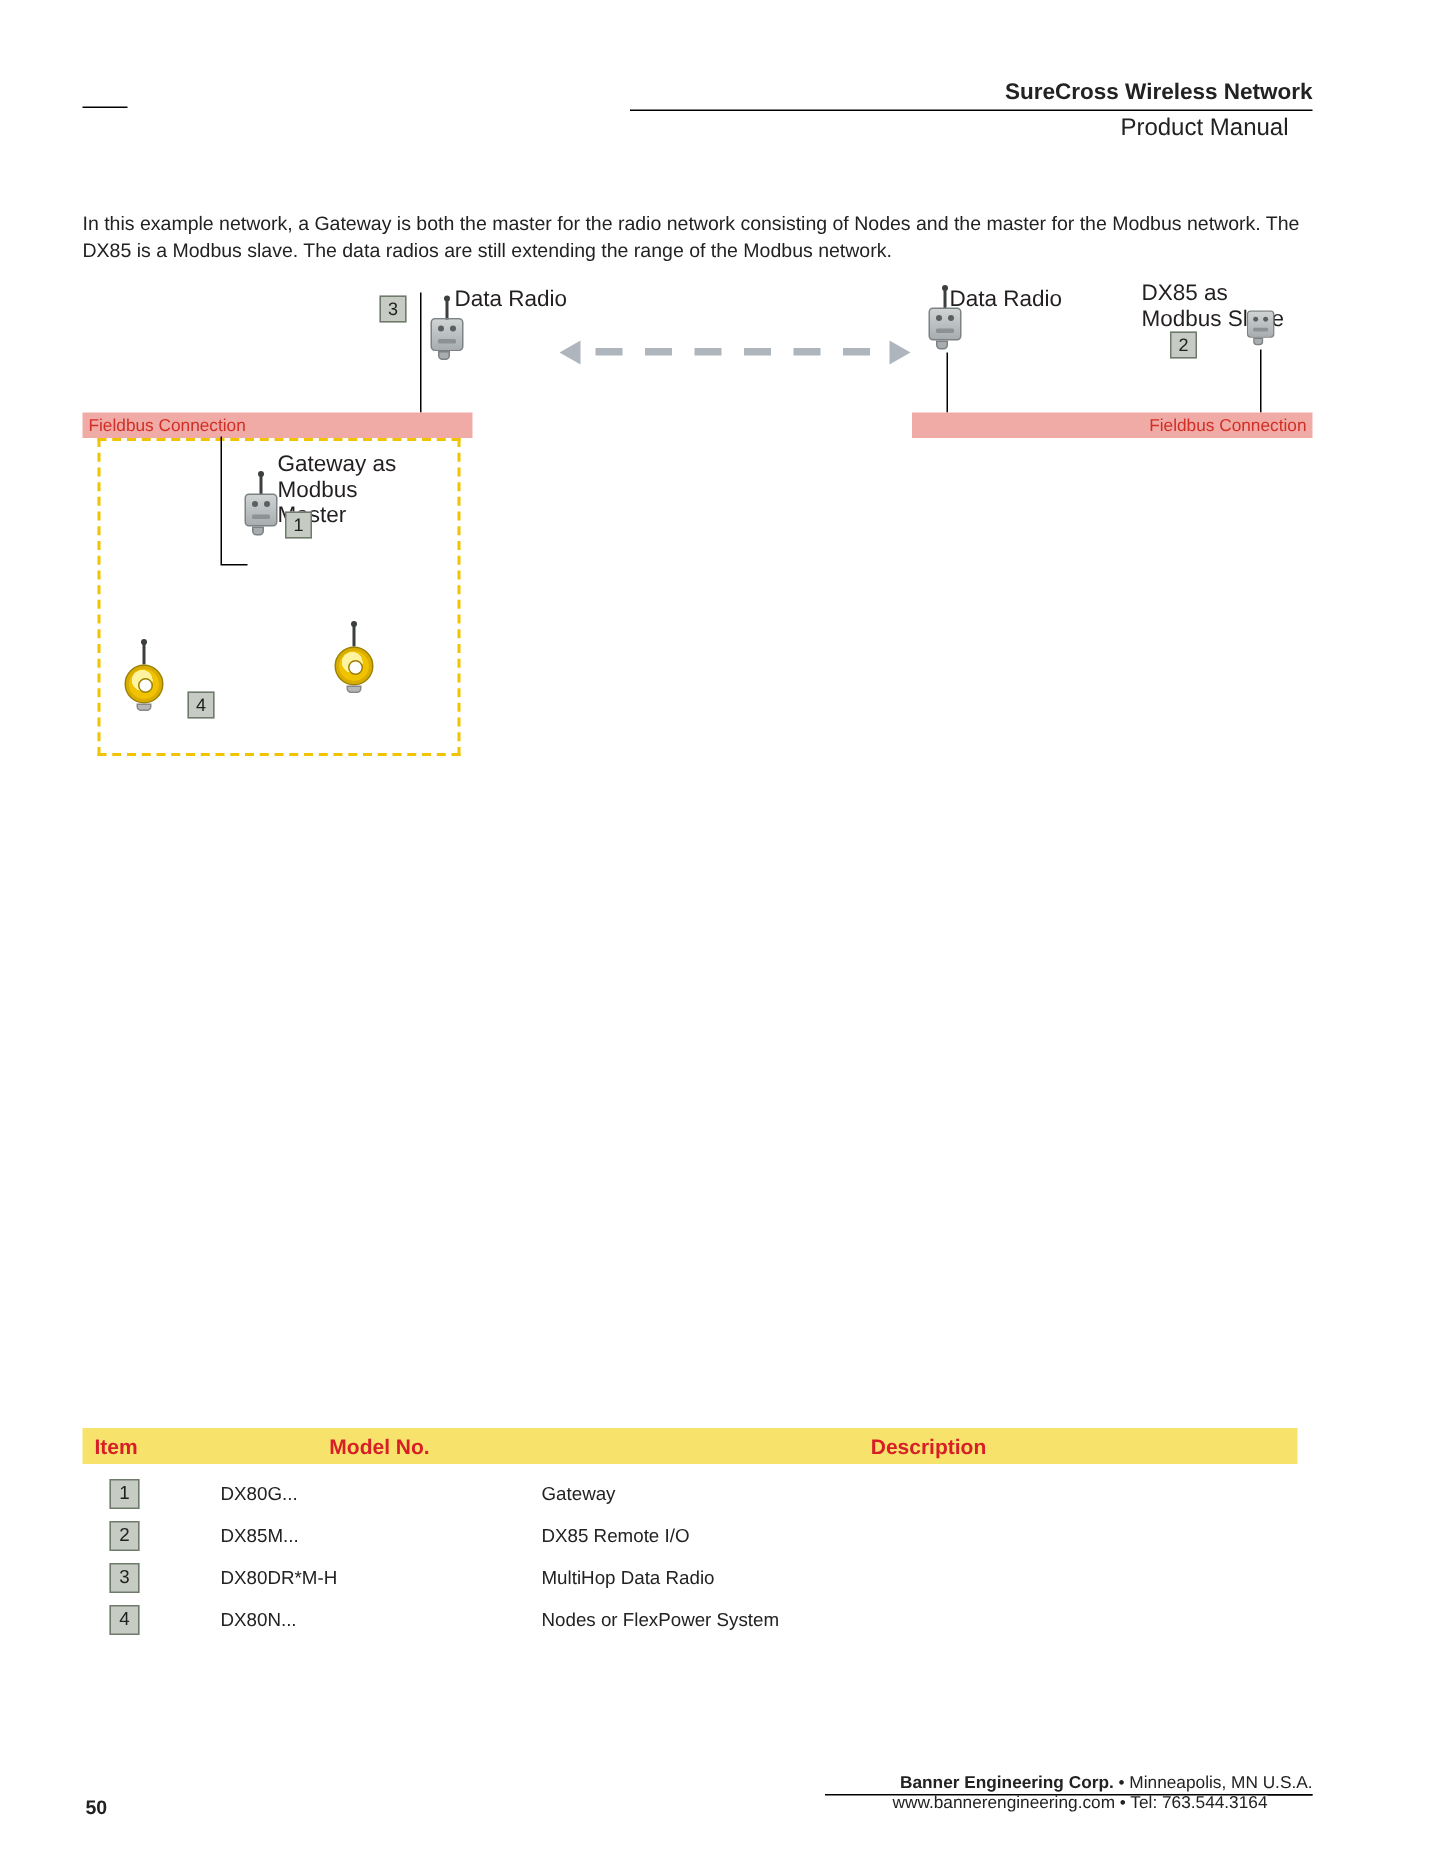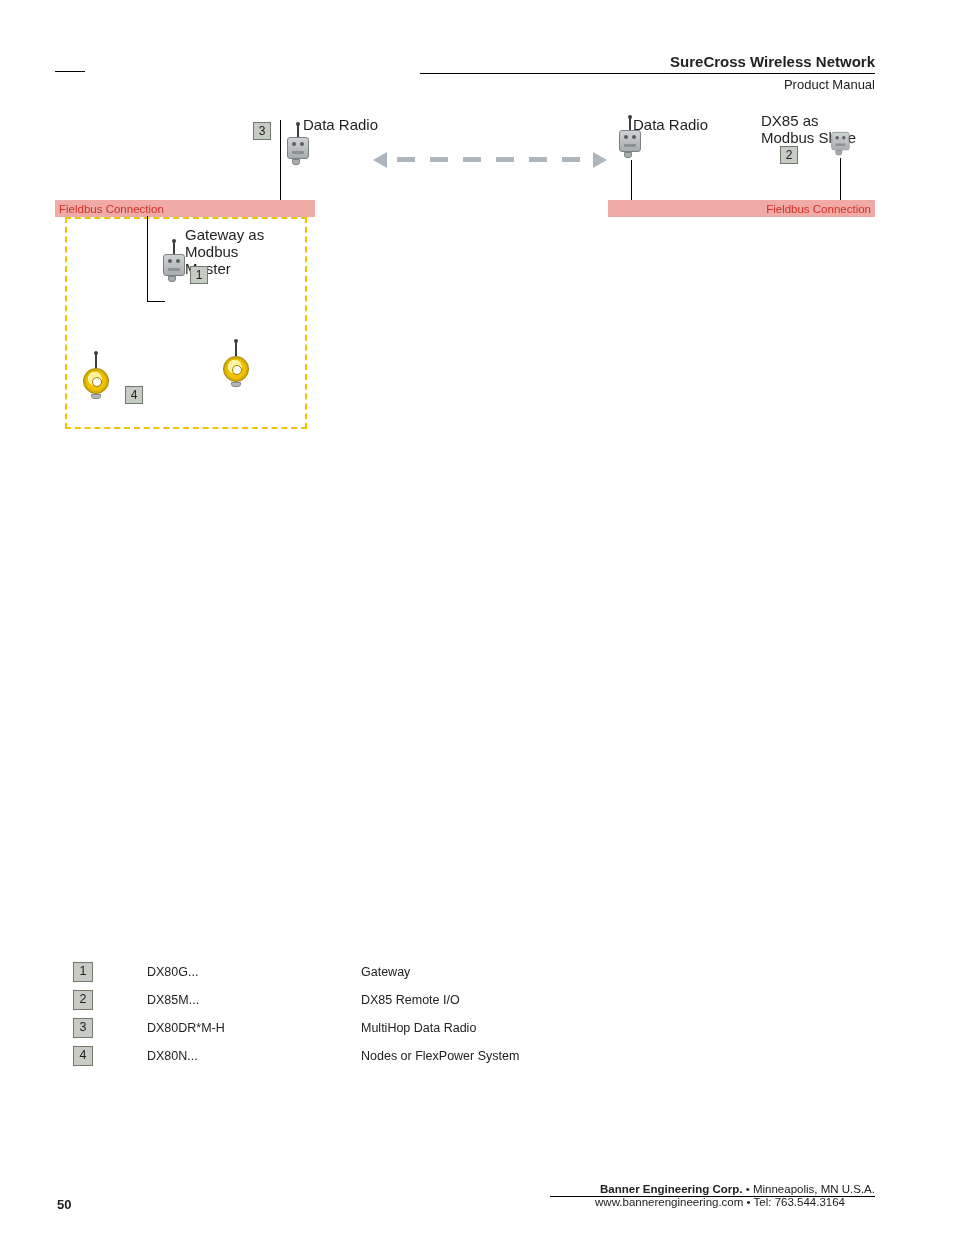--- a/index.html
+++ b/index.html
@@ -27,21 +27,21 @@
     font-family: "Helvetica Neue", Arial, sans-serif;
     font-weight: 300; font-size: 30px; letter-spacing: .5px;
   }
   .doc-title {
     position: absolute; right: 0; top: -2px; font-weight: bold; font-size: 15px;
   }
   .hr-right {
     position: absolute; left: 365px; top: 18px; right: 0; border-top: 1.5px solid #000;
   }
   .doc-sub {
-    position: absolute; right: 0; top: 22px; font-size: 13px;
+    position: absolute; right: 16px; top: 22px; font-size: 16px;
   }
   .intro { margin-top: 40px; font-size: 13px; line-height: 1.35; }
   .diagram { position: relative; margin-top: 14px; height: 340px; }
   .diagram * { box-sizing: border-box; }
   .label { font-size: 15px; color:#231f20; }
   .red-strip {
     position: absolute; height: 17px; background: #f1aba6; color: #d12e26; font-size: 11.5px;
     display:flex; align-items:center; padding:0 4px;
   }
   .red-strip.right{ justify-content:flex-end;}
@@ -118,20 +118,21 @@
 <body>
 
 <div class="page">
   <div class="header-row">
     <div class="short-rule-left"></div>
     <div class="doc-title">SureCross Wireless Network</div>
     <div class="hr-right"></div>
     <div class="doc-sub">Product Manual</div>
   </div>
 
+  <div class="intro">In this example network, a Gateway is both the master for the radio network consisting of Nodes and the master for the Modbus network. The DX85 is a Modbus slave. The data radios are still extending the range of the Modbus network.</div>
 
   <div class="diagram">
 
     <div class="num-box" style="left:198px; top:8px;">3</div>
     <div class="conn v" style="left:225px; top:6px; height:80px;"></div>
     <div class="label" style="position:absolute; left:248px; top:2px;">Data Radio</div>
     <div class="device" style="left:228px; top:11px;">
       <div class="antenna"></div>
         <div class="dev-body">
           <div class="dev-eye l"></div>
@@ -207,20 +208,25 @@
     <div class="num-box" style="left:70px; top:272px;">4</div>
     <div class="node" style="left:165px; top:228px;">
       <div class="antenna"></div>
         <div class="gear"></div>
         <div class="conn-cap"></div>
     </div>
   </div>
 </div>
 
 <div class="table-wrap">
+  <div class="thead-row">
+    <div class="col-item">Item</div>
+    <div class="col-model">Model No.</div>
+    <div class="col-desc">Description</div>
+  </div>
   <table class="items">
     <tbody>
         <tr>
       <td style="width:70px;"><span class="row-num">1</span></td>
       <td style="width:200px;">DX80G...</td>
       <td>Gateway</td>
     </tr>
     <tr>
       <td><span class="row-num">2</span></td>
       <td>DX85M...</td>

